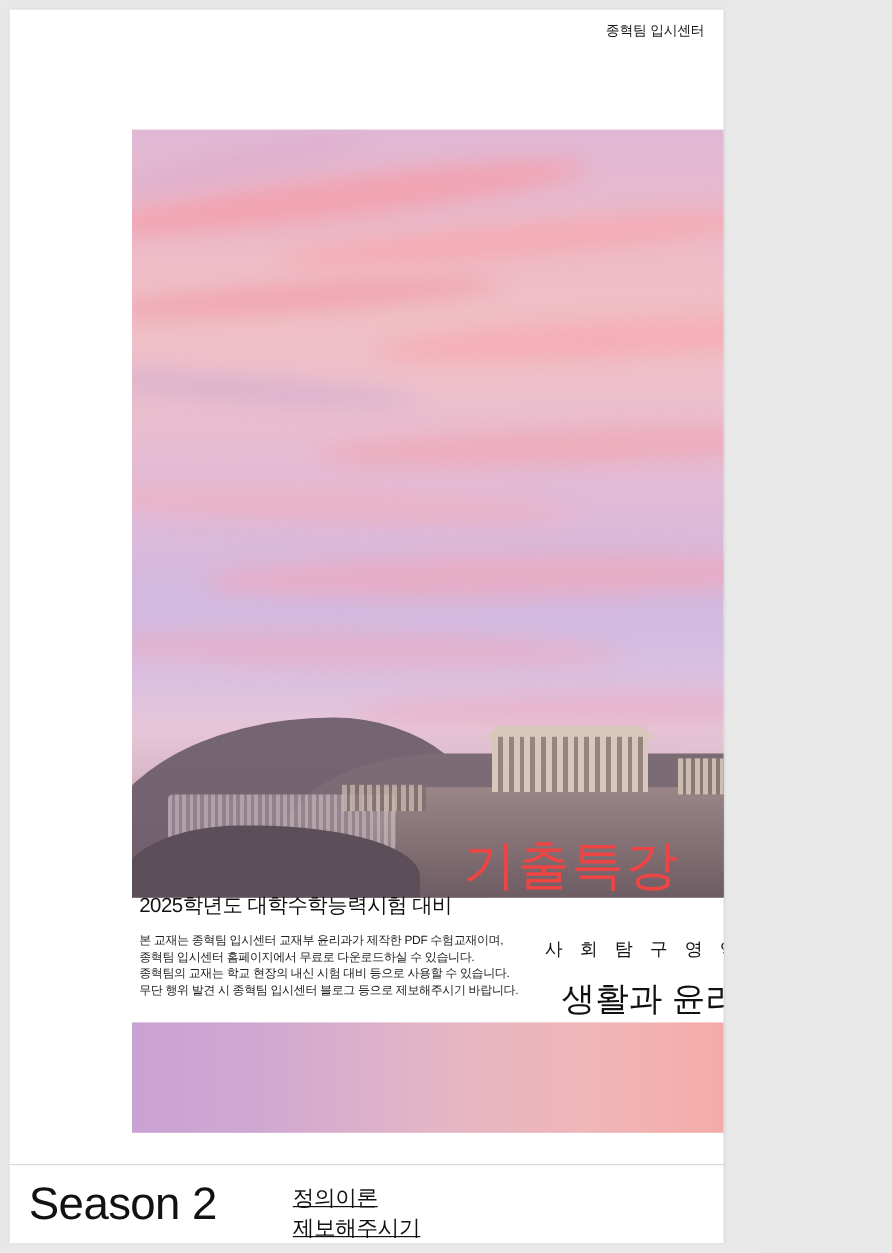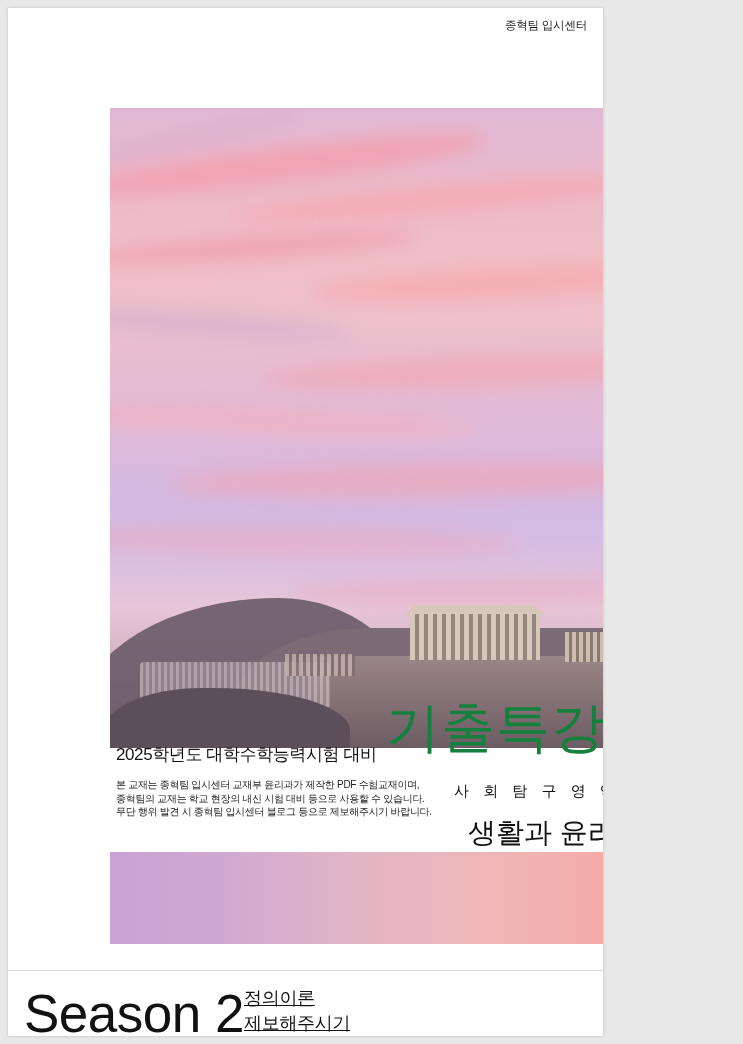--- a/index.html
+++ b/index.html
@@ -169,23 +169,23 @@
     height: 70px;
     background: #5d4f5a;
     border-radius: 40% 55% 0 0 / 70% 60% 0 0;
   }
 
   
   .kichul {
     position: absolute;
     left: 378px;
     top: 684px;
-    font-size: 54px;
+    font-size: 44px;
     font-weight: 300;
-    color: #15803d;
+    color: #ef4444;
     letter-spacing: 1px;
     white-space: nowrap;
   }
   .subject-area {
     position: absolute;
     left: 446px;
     top: 774px;
     font-size: 15px;
     color: #111;
     letter-spacing: 5px;
@@ -238,21 +238,21 @@
     left: 0;
     top: 962px;
     width: 727px;
     height: 1px;
     background: #d8d8d8;
   }
   .season {
     position: absolute;
     left: 16px;
     top: 975px;
-    font-size: 53px;
+    font-size: 38px;
     font-weight: 300;
     color: #111;
     letter-spacing: -0.5px;
     white-space: nowrap;
   }
   .topics {
     position: absolute;
     left: 236px;
     top: 978px;
     font-size: 18px;
@@ -295,20 +295,21 @@
   </div>
 
   <div class="kichul">기출특강</div>
   <div class="subject-area">사 회 탐 구 영 역</div>
   <div class="subject-name">생활과 윤리</div>
 
   <div class="exam-line">2025학년도 대학수학능력시험 대비</div>
 
   <div class="notice">
     <div>본 교재는 종혁팀 입시센터 교재부 윤리과가 제작한 PDF 수험교재이며,</div>
+    <div>종혁팀 입시센터 홈페이지에서 무료로 다운로드하실 수 있습니다.</div>
     <div>종혁팀의 교재는 학교 현장의 내신 시험 대비 등으로 사용할 수 있습니다.</div>
     <div>무단 행위 발견 시 종혁팀 입시센터 블로그 등으로 제보해주시기 바랍니다.</div>
   </div>
 
   <div class="gradient-bar"></div>
 
   <div class="footer-divider"></div>
 
   <div class="season">Season 2</div>
 

